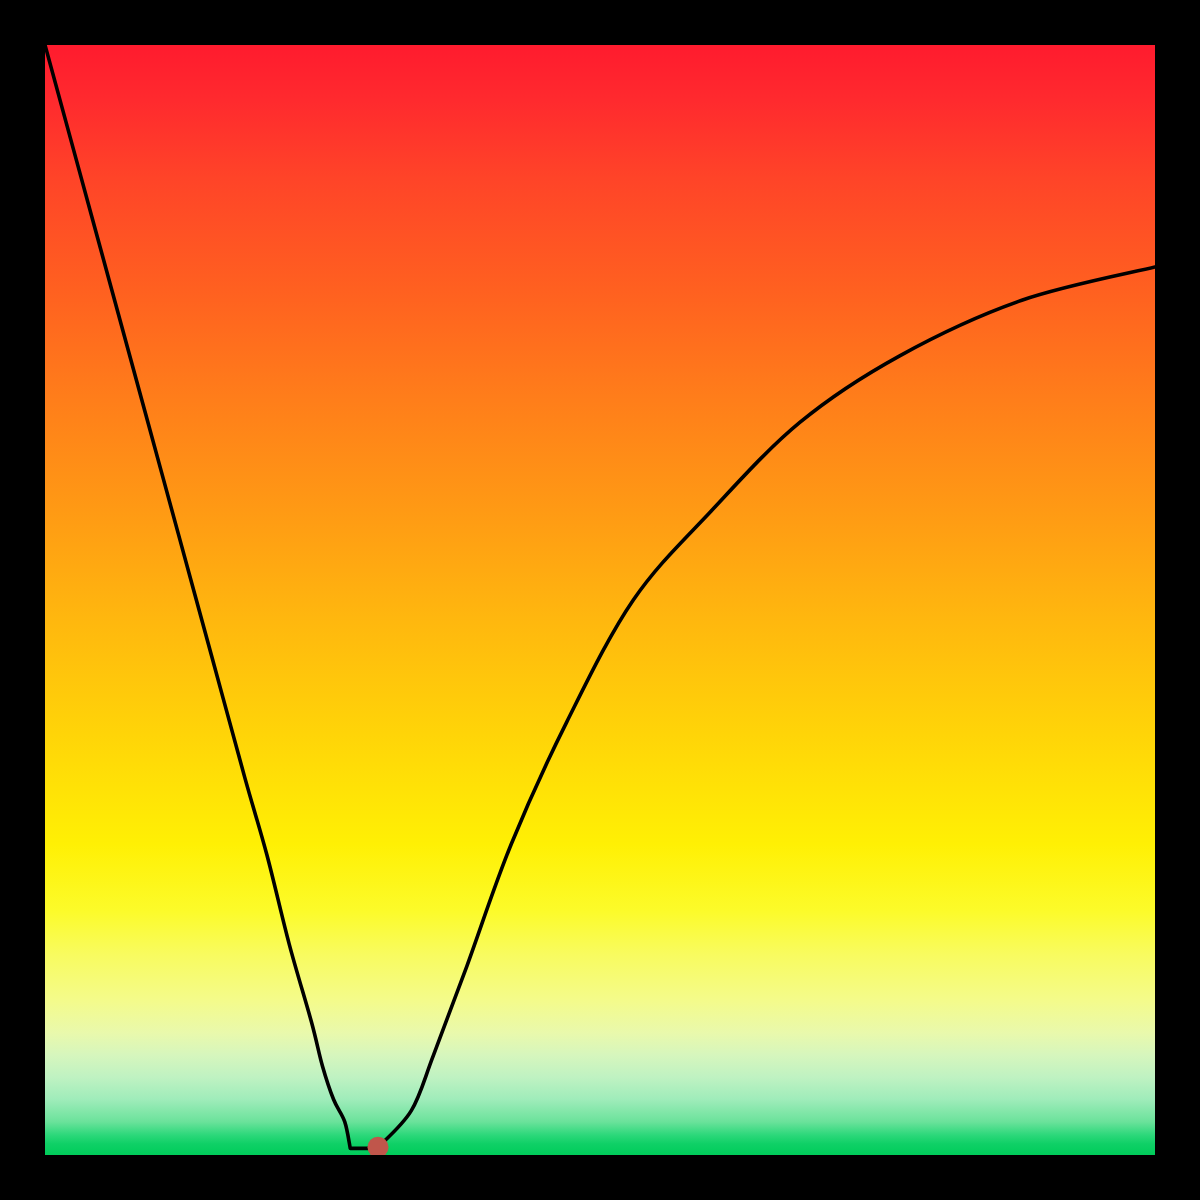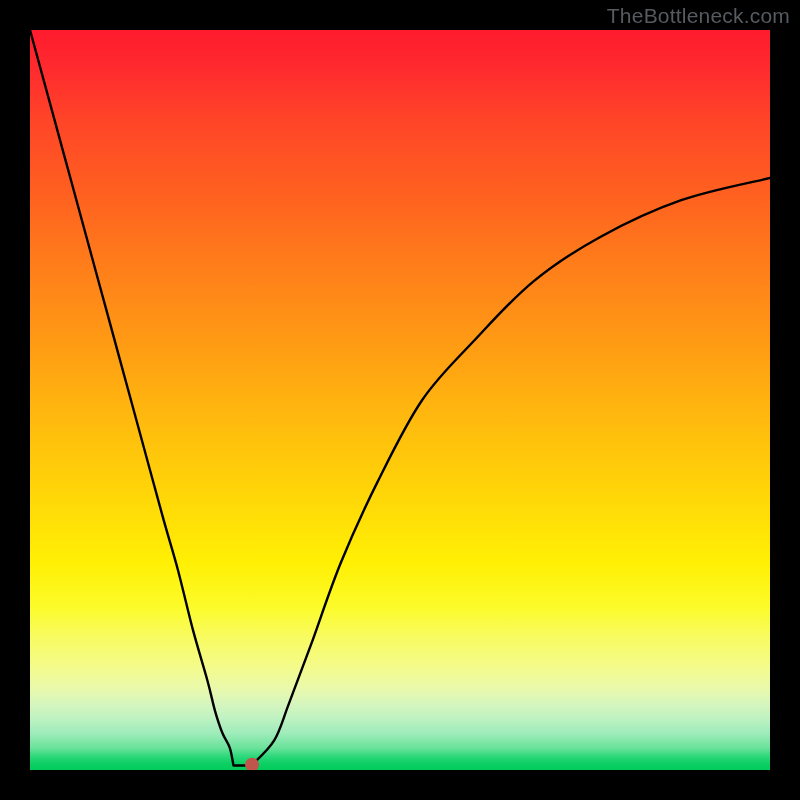--- a/index.html
+++ b/index.html
@@ -75,14 +75,13 @@
 <div class="frame">
 
   <div class="plot-area">
     <div class="gradient-bg"></div>
     <svg class="curve-svg" viewBox="0 0 740 740" preserveAspectRatio="none">
       <path id="curve-path" fill="none" stroke="#000000" stroke-width="2.4" stroke-linecap="round" stroke-linejoin="round" d="M 0.00 0.00 C 3.70 13.57, 14.80 54.27, 22.20 81.40 C 29.60 108.53, 37.00 135.67, 44.40 162.80 C 51.80 189.93, 59.20 217.07, 66.60 244.20 C 74.00 271.33, 81.40 298.47, 88.80 325.60 C 96.20 352.73, 103.60 379.87, 111.00 407.00 C 118.40 434.13, 127.03 466.20, 133.20 488.40 C 139.37 510.60, 143.07 521.70, 148.00 540.20 C 152.93 558.70, 157.87 580.90, 162.80 599.40 C 167.73 617.90, 173.90 637.63, 177.60 651.20 C 181.30 664.77, 182.53 672.17, 185.00 680.80 C 187.47 689.43, 189.93 696.83, 192.40 703.00 C 194.87 709.17, 197.95 712.37, 199.80 717.80 C 201.65 723.23, 202.88 732.60, 203.50 735.56 L 220.52 735.56 C 220.52 735.56, 220.27 735.68, 220.52 735.56 C 220.77 735.44, 218.05 739.01, 222.00 734.82 C 225.95 730.63, 238.03 720.64, 244.20 710.40 C 250.37 700.16, 252.83 689.43, 259.00 673.40 C 265.17 657.37, 272.57 637.63, 281.20 614.20 C 289.83 590.77, 299.70 559.93, 310.80 532.80 C 321.90 505.67, 334.23 478.53, 347.80 451.40 C 361.37 424.27, 376.17 393.43, 392.20 370.00 C 408.23 346.57, 425.50 330.53, 444.00 310.80 C 462.50 291.07, 482.23 268.87, 503.20 251.60 C 524.17 234.33, 545.13 220.77, 569.80 207.20 C 594.47 193.63, 622.83 180.07, 651.20 170.20 C 679.57 160.33, 725.20 151.70, 740.00 148.00"></path>
       <circle id="marker-dot" r="7" fill="#c0564b" stroke="#9a4038" stroke-width="0" cx="222.00" cy="734.82"></circle>
     </svg>
   </div>
 
-  <div class="watermark">TheBottleneck.com</div>
 </div>
 
 </body></html>

